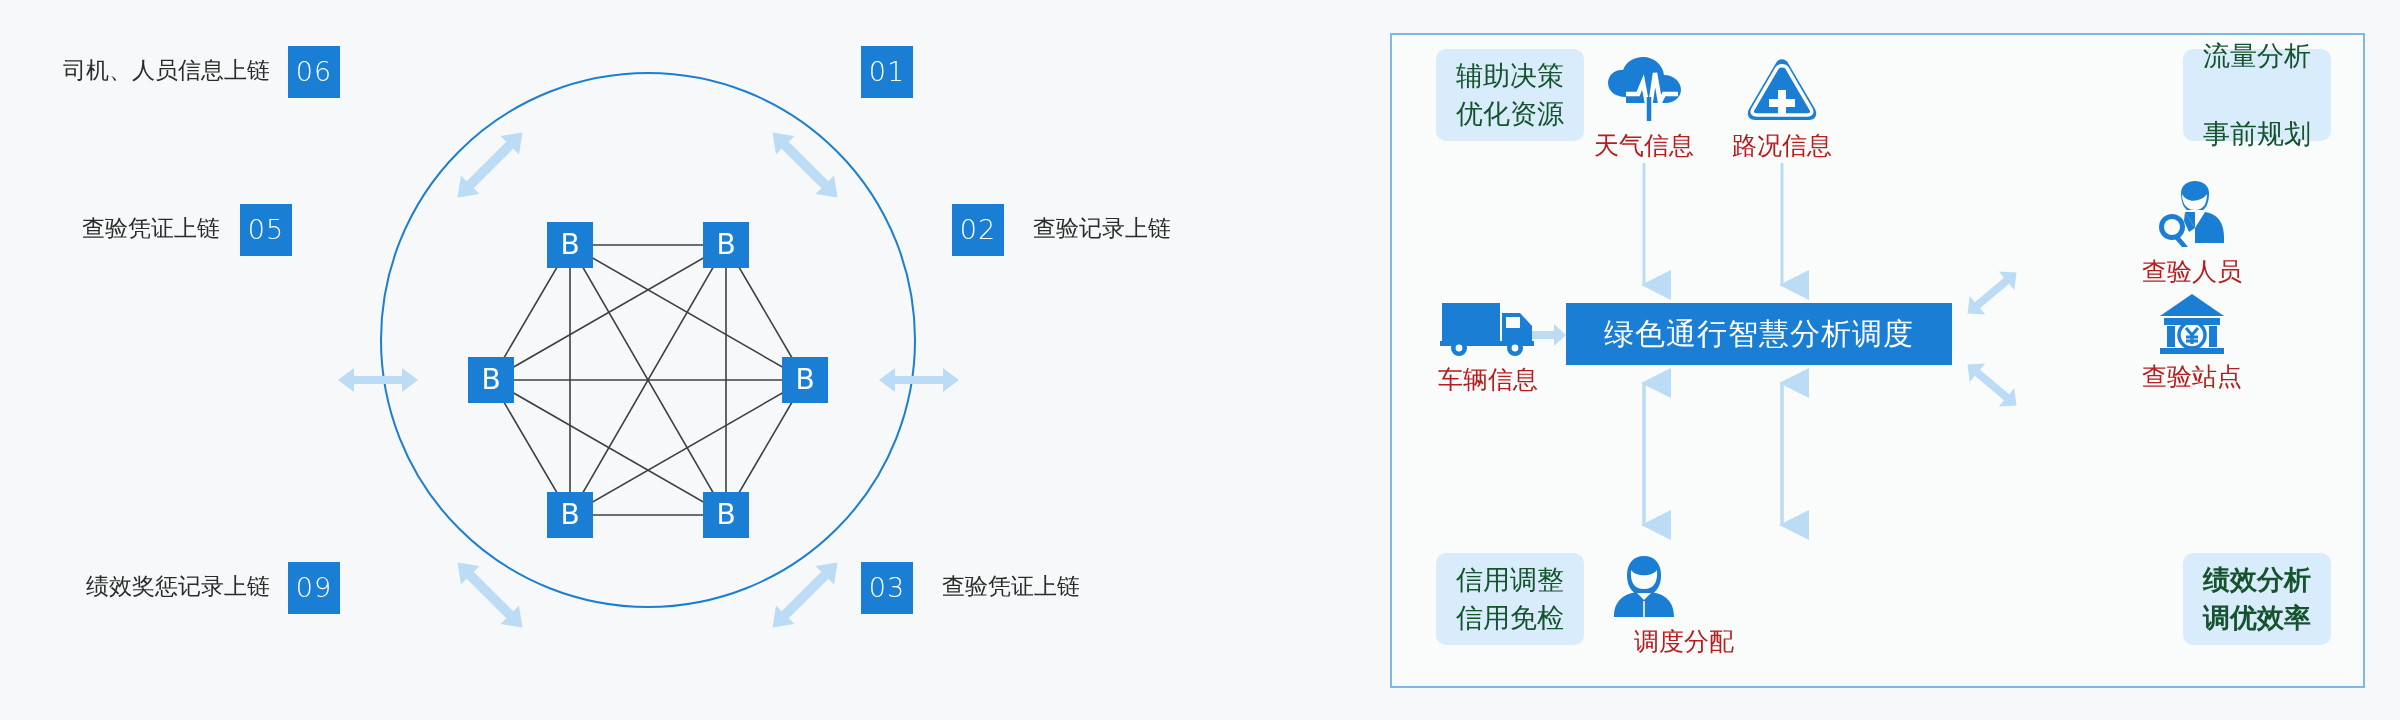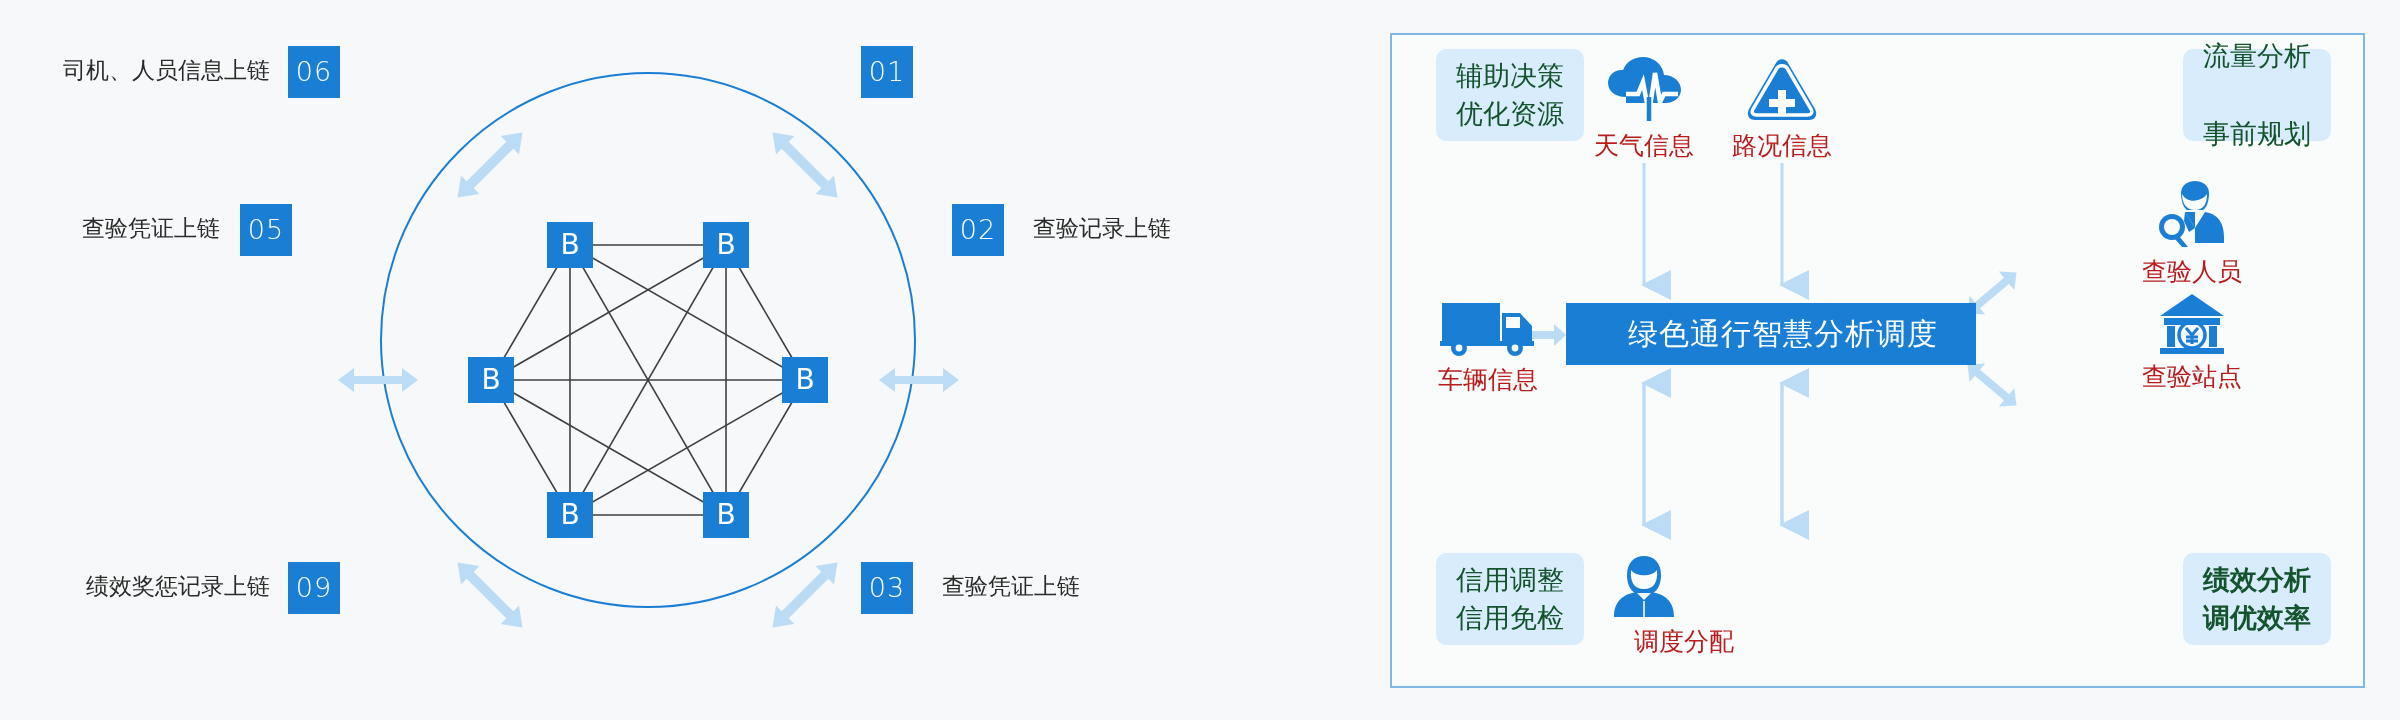--- a/index.html
+++ b/index.html
@@ -94,21 +94,20 @@
   #main-bar{
     position:absolute;
     left:174px;top:268px;
     width:386px;height:62px;
     background:#1a7fd4;
     color:#fff;
     font-size:30px;
     display:flex;align-items:center;justify-content:center;
     letter-spacing:1px;
     font-family:"DejaVu Sans","Liberation Sans",sans-serif;
-    padding-left:24px;
   }
   #right-svg{position:absolute;left:0;top:0;width:975px;height:655px;}
 </style>
 </head>
 <body>
 
 <div class="root">
 
   <div id="left-panel">
 

